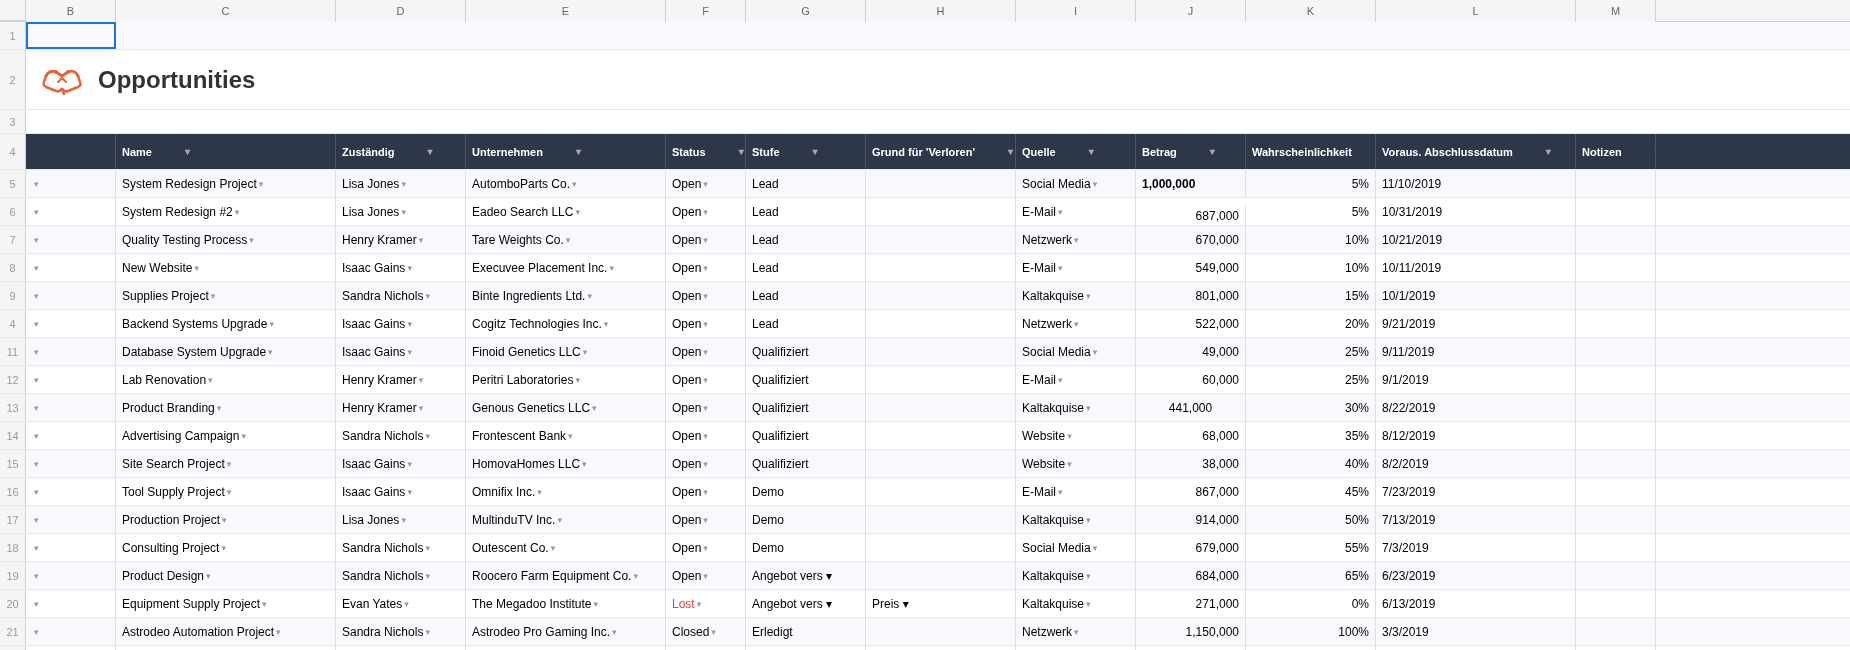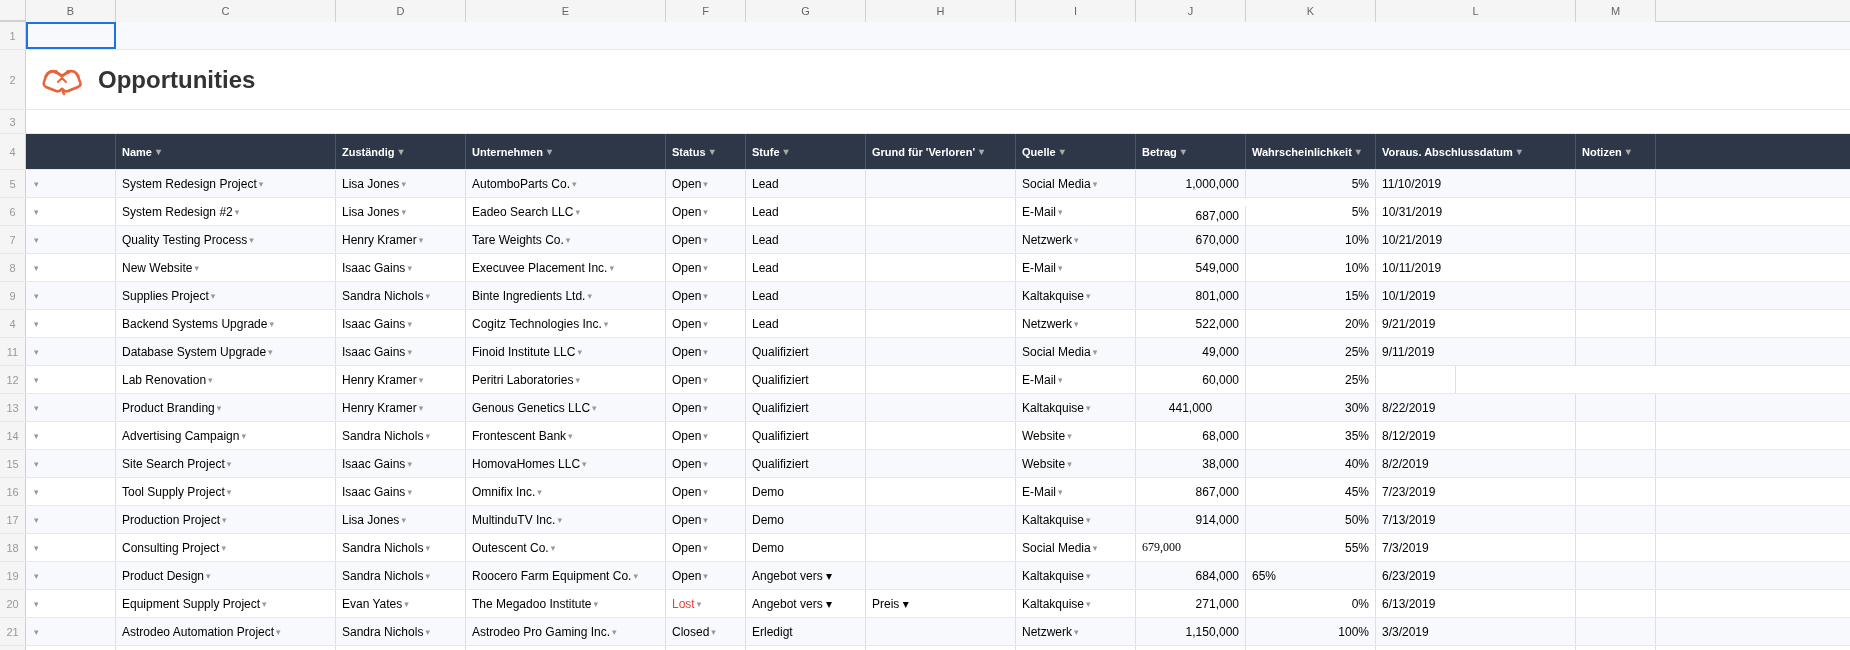--- a/index.html
+++ b/index.html
@@ -57,20 +57,21 @@
       white-space: nowrap;
       font-size: 12px;
       flex-shrink: 0;
     }
     .cell.selected { border: 2px solid #1a73e8; }
 
     .header-data-row .cell {
       font-size: 11px; font-weight: 600; color: #fff;
       border-right: 1px solid #4a5568;
       cursor: pointer;
+      gap: 29px;
     }
     .filter-icon { font-size: 10px; margin-left: 4px; color: #aaa; }
     .header-data-row .filter-icon { color: #aaa; }
 
     
     .col-a { width: 26px; min-width: 26px; }
     .col-b { width: 90px; min-width: 90px; }
     .col-c { width: 220px; min-width: 220px; }
     .col-d { width: 130px; min-width: 130px; }
     .col-e { width: 200px; min-width: 200px; }
@@ -214,21 +215,21 @@
           <span class="dropdown-arrow">▾</span>
         </div>
         <div class="cell col-g">
           <span>Lead</span>
         </div>
         <div class="cell col-h"></div>
         <div class="cell col-i">
           <span>Social Media</span>
           <span class="dropdown-arrow">▾</span>
         </div>
-        <div class="cell col-j" style="justify-content: flex-end;">
+        <div class="cell col-j" style=" font-weight: bold;">
           <span>1,000,000</span>
         </div>
         <div class="cell col-k" style="justify-content: flex-end;">
           <span>5%</span>
         </div>
         <div class="cell col-l">
           <span>11/10/2019</span>
         </div>
         <div class="cell col-m"></div>
       </div>
@@ -439,21 +440,21 @@
         </div>
         <div class="cell col-c">
           <span>Database System Upgrade</span>
           <span class="dropdown-arrow">▾</span>
         </div>
         <div class="cell col-d">
           <span>Isaac Gains</span>
           <span class="dropdown-arrow">▾</span>
         </div>
         <div class="cell col-e">
-          <span>Finoid Institute LLC</span>
+          <span>Finoid Genetics LLC</span>
           <span class="dropdown-arrow">▾</span>
         </div>
         <div class="cell col-f">
           <span>Open</span>
           <span class="dropdown-arrow">▾</span>
         </div>
         <div class="cell col-g">
           <span>Qualifiziert</span>
         </div>
         <div class="cell col-h"></div>
@@ -500,20 +501,23 @@
         <div class="cell col-i">
           <span>E-Mail</span>
           <span class="dropdown-arrow">▾</span>
         </div>
         <div class="cell col-j" style="justify-content: flex-end;">
           <span>60,000</span>
         </div>
         <div class="cell col-k" style="justify-content: flex-end;">
           <span>25%</span>
         </div>
+        <div class="cell col-l">
+          <span>9/1/2019</span>
+        </div>
         <div class="cell col-m"></div>
       </div>
       <div class="ss-row alt-row">
         <div class="row-num col-a">13</div>
         <div class="cell col-b">
           <span class="dropdown-arrow">▾</span>
         </div>
         <div class="cell col-c">
           <span>Product Branding</span>
           <span class="dropdown-arrow">▾</span>
@@ -731,21 +735,21 @@
           <span class="dropdown-arrow">▾</span>
         </div>
         <div class="cell col-g">
           <span>Demo</span>
         </div>
         <div class="cell col-h"></div>
         <div class="cell col-i">
           <span>Social Media</span>
           <span class="dropdown-arrow">▾</span>
         </div>
-        <div class="cell col-j" style="justify-content: flex-start; font-family: Liberation Serif, serif;">
+        <div class="cell col-j" style="justify-content: flex-end;">
           <span>679,000</span>
         </div>
         <div class="cell col-k" style="justify-content: flex-end;">
           <span>55%</span>
         </div>
         <div class="cell col-l">
           <span>7/3/2019</span>
         </div>
         <div class="cell col-m"></div>
       </div>
@@ -774,21 +778,21 @@
           <span>Angebot vers ▾</span>
         </div>
         <div class="cell col-h"></div>
         <div class="cell col-i">
           <span>Kaltakquise</span>
           <span class="dropdown-arrow">▾</span>
         </div>
         <div class="cell col-j" style="justify-content: flex-end;">
           <span>684,000</span>
         </div>
-        <div class="cell col-k" style="">
+        <div class="cell col-k" style="justify-content: flex-end;">
           <span>65%</span>
         </div>
         <div class="cell col-l">
           <span>6/23/2019</span>
         </div>
         <div class="cell col-m"></div>
       </div>
       <div class="ss-row">
         <div class="row-num col-a">20</div>
         <div class="cell col-b">

